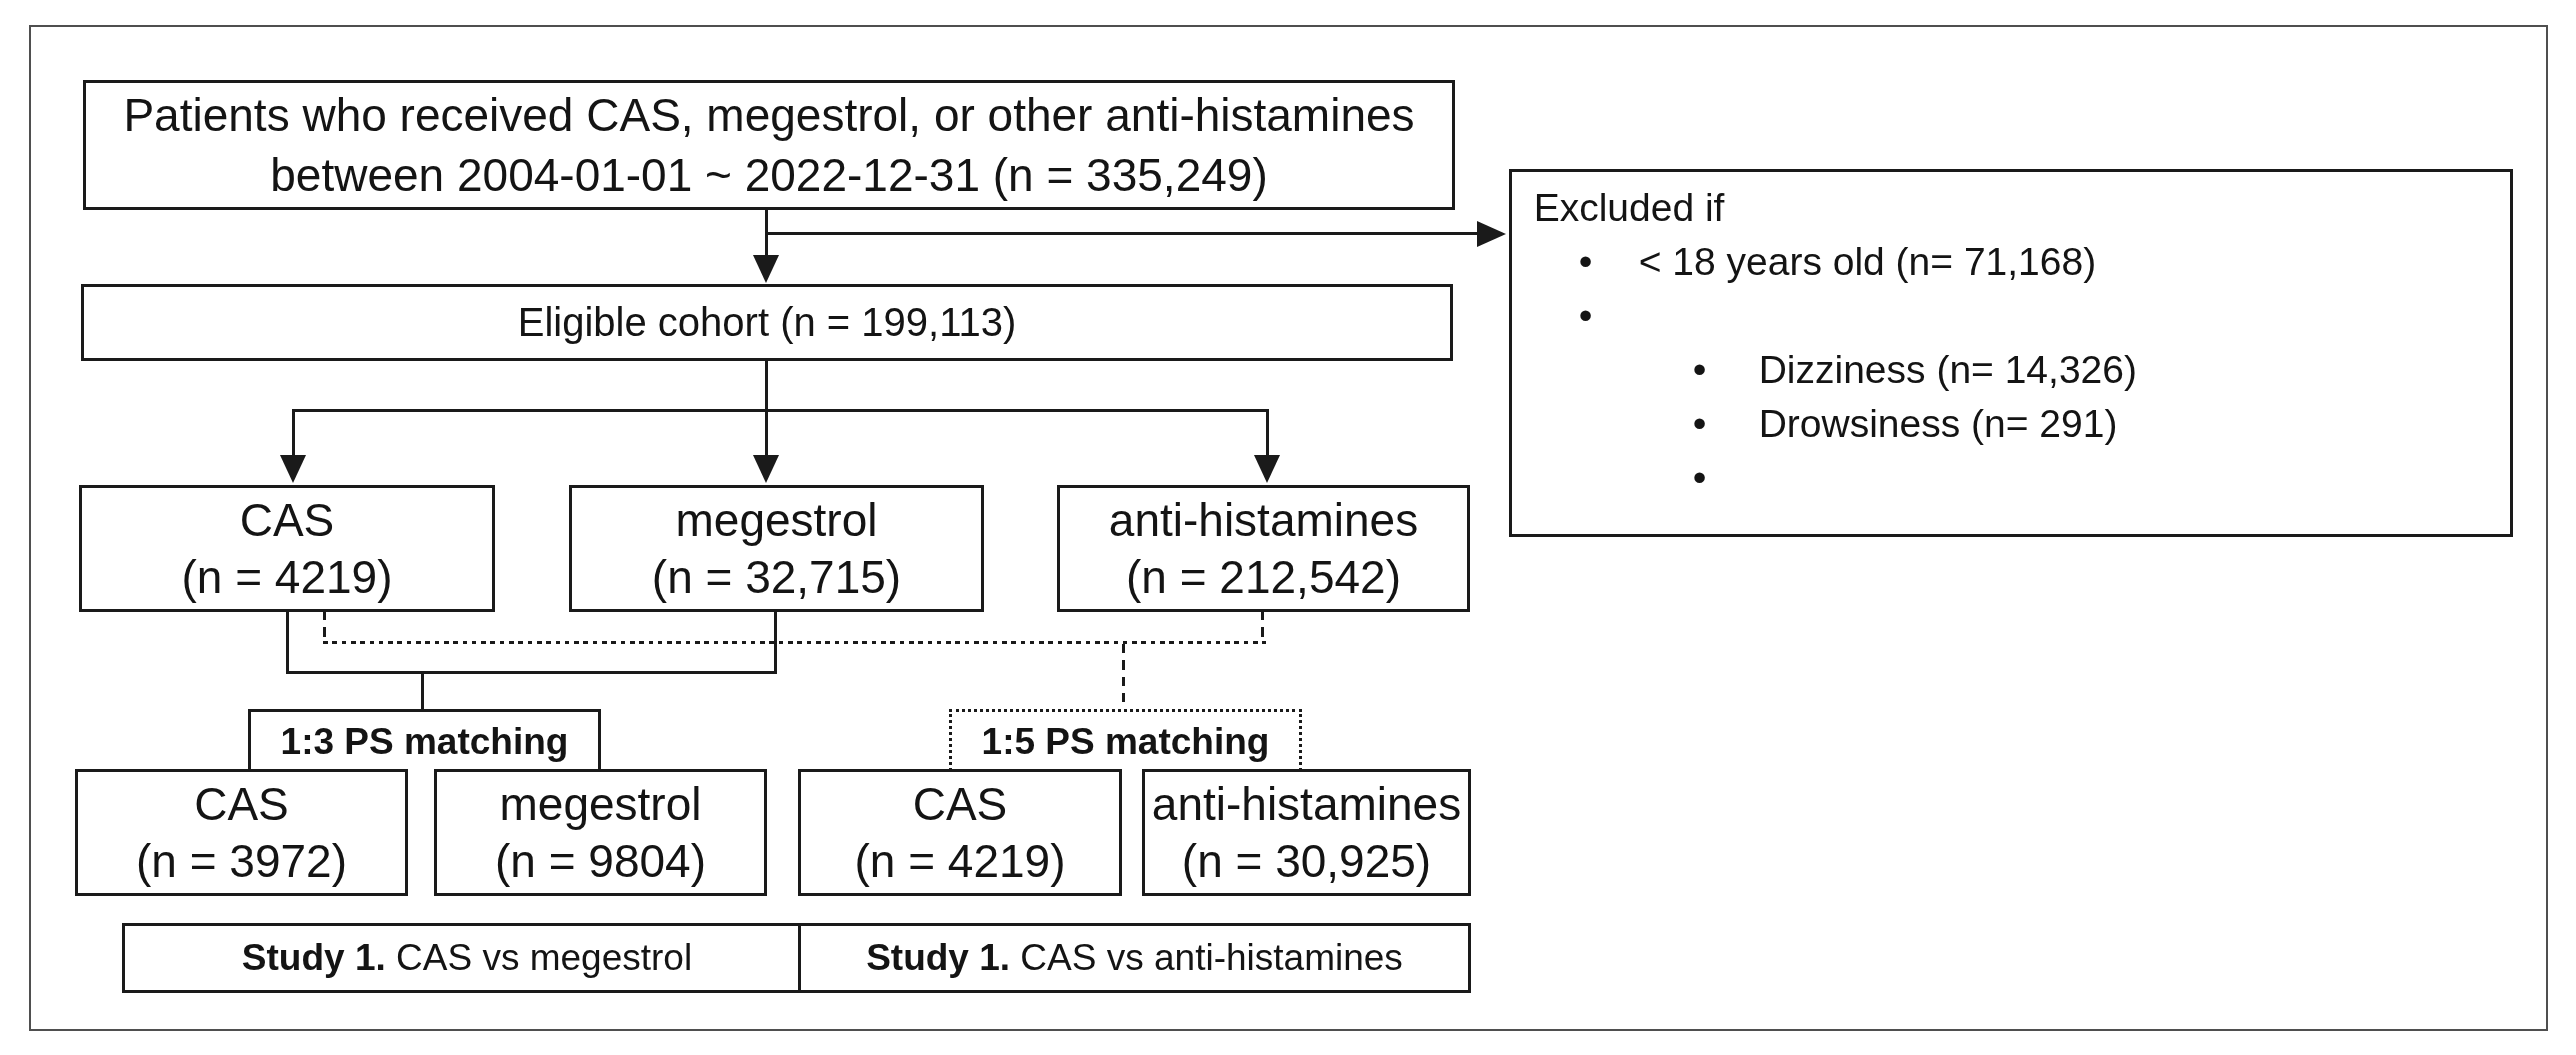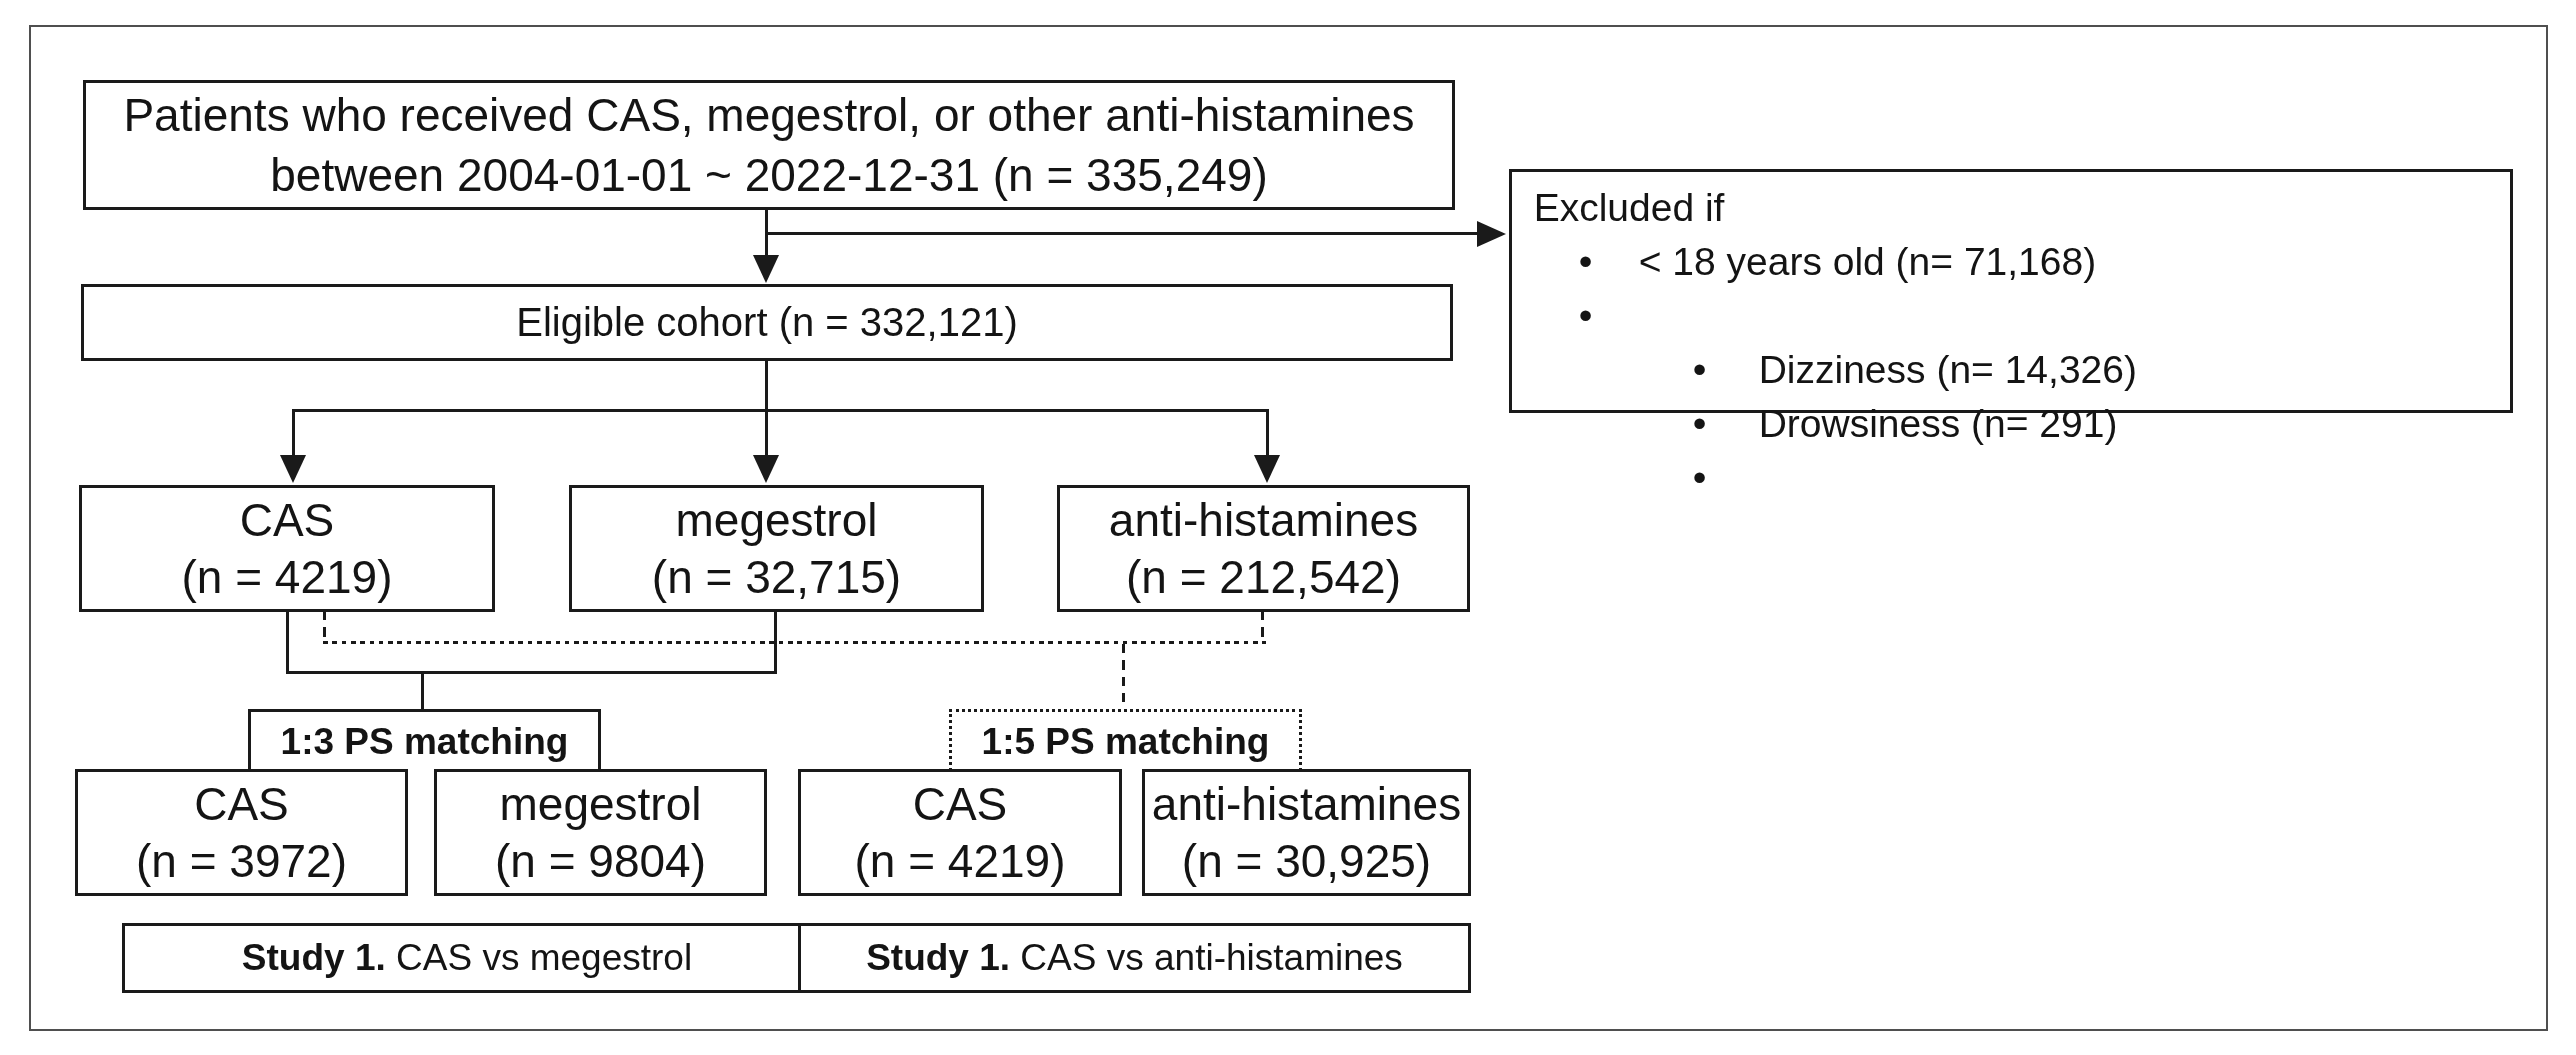--- a/index.html
+++ b/index.html
@@ -37,21 +37,21 @@
 <div class="abs box toplines" style="left:83px;top:80px;width:1372px;height:130px;">
   <span class="ln">Patients who received CAS, megestrol, or other anti-histamines</span>
   <span class="ln">between 2004-01-01 ~ 2022-12-31 (n = 335,249)</span>
 </div>
 
 <div class="abs vline" style="left:765px;top:210px;height:49px;"></div>
 <div class="abs arrow-down" style="left:753px;top:255px;"></div>
 <div class="abs hline" style="left:766px;top:232px;width:711px;"></div>
 <div class="abs arrow-right" style="left:1477px;top:221px;"></div>
 
-<div class="abs exbox" style="left:1509px;top:169px;width:1004px;height:244px;">
+<div class="abs exbox" style="left:1509px;top:169px;width:1004px;height:368px;">
   <div class="exrow">
     <span>Excluded if</span>
   </div>
   <div class="exrow lvl1">
     <span class="bullet">•</span>
     <span>&lt; 18 years old (n= 71,168)</span>
   </div>
   <div class="exrow lvl1">
     <span class="bullet">•</span>
   </div>
@@ -62,21 +62,21 @@
   <div class="exrow lvl2">
     <span class="bullet">•</span>
     <span>Drowsiness (n= 291)</span>
   </div>
   <div class="exrow lvl2">
     <span class="bullet">•</span>
   </div>
 </div>
 
 <div class="abs box" style="left:81px;top:284px;width:1372px;height:77px;">
-  <span class="single">Eligible cohort (n = 332,121)</span>
+  <span class="single">Eligible cohort (n = 199,113)</span>
 </div>
 
 <div class="abs vline" style="left:765px;top:361px;height:50px;"></div>
 <div class="abs hline" style="left:292px;top:409px;width:977px;"></div>
 <div class="abs vline" style="left:292px;top:409px;height:50px;"></div>
 <div class="abs vline" style="left:765px;top:409px;height:50px;"></div>
 <div class="abs vline" style="left:1266px;top:409px;height:50px;"></div>
 <div class="abs arrow-down" style="left:280px;top:455px;"></div>
 <div class="abs arrow-down" style="left:753px;top:455px;"></div>
 <div class="abs arrow-down" style="left:1254px;top:455px;"></div>

